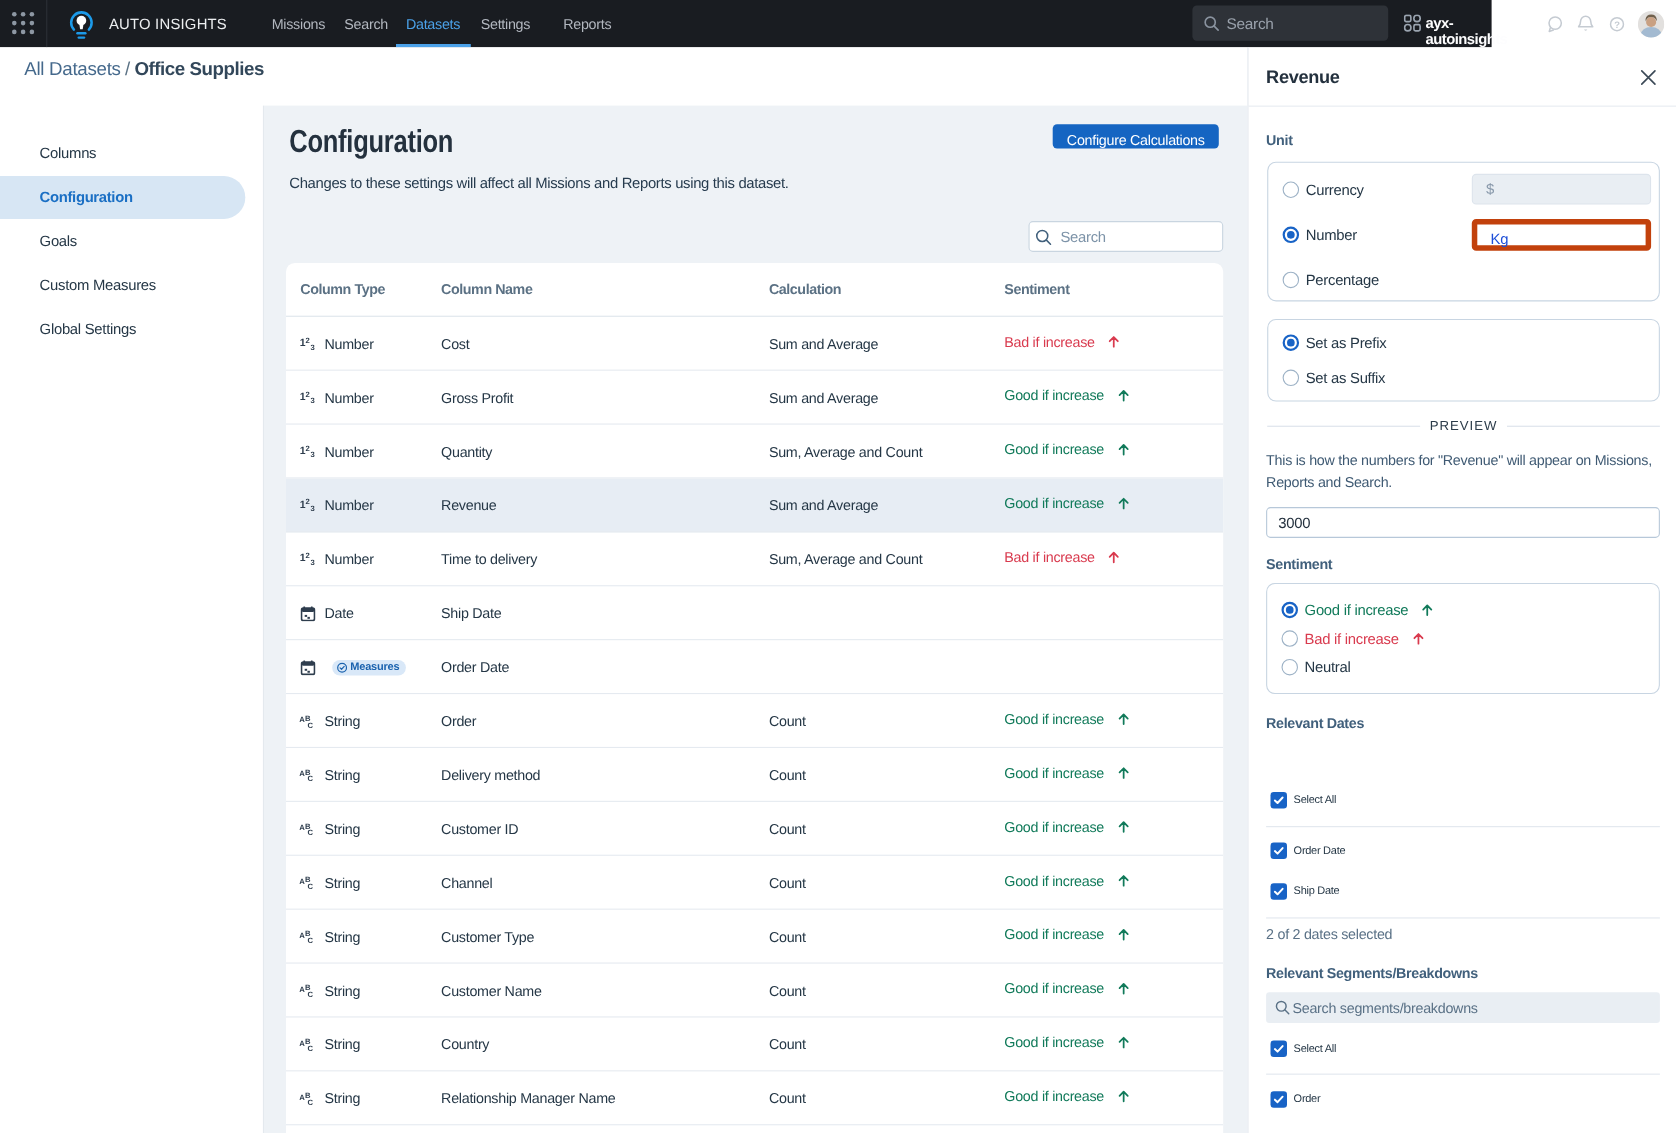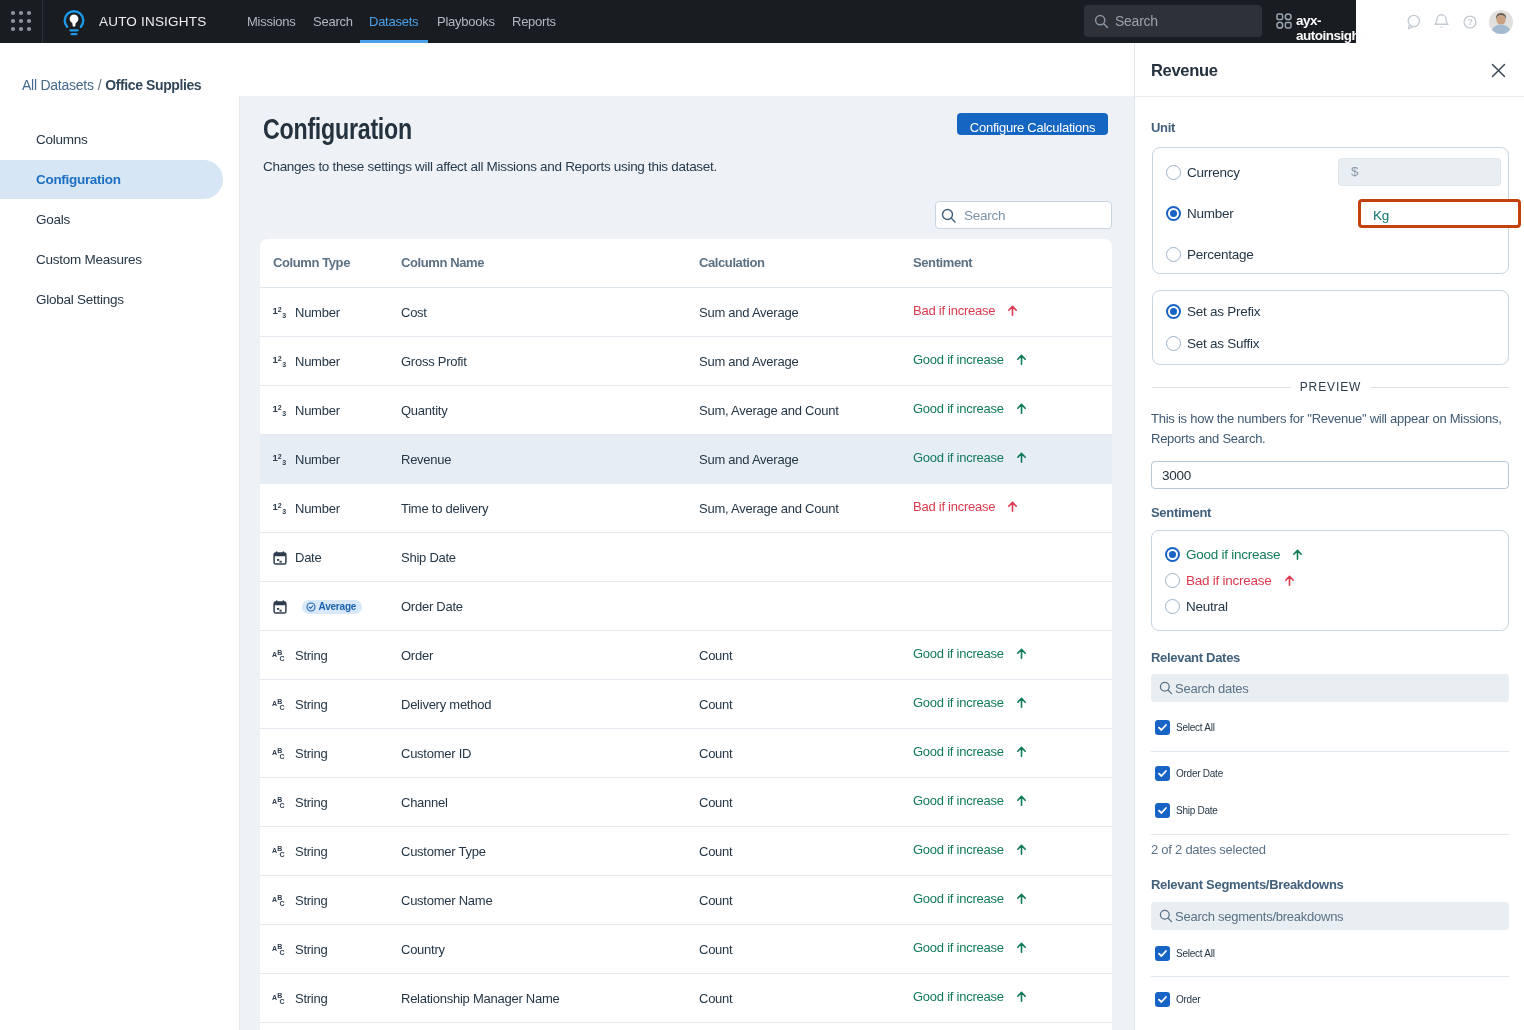--- a/index.html
+++ b/index.html
@@ -13,21 +13,21 @@
 #navtitle { position:absolute; left:99px; top:14px; color:#edeff1; font-size:13.5px; letter-spacing:0.2px; font-weight:500; }
 .navitem { position:absolute; top:14px; color:#b2b7bf; font-size:13px; letter-spacing:-0.25px; }
 .navitem.active { color:#4ba1e8; }
 #navunderline { position:absolute; left:360px; top:40px; width:68px; height:3px; background:#4ba1e8; }
 #navsearch { position:absolute; left:1084px; top:5px; width:178px; height:32px; background:#2e3238; border-radius:4px; }
 #navsearch span { position:absolute; left:31px; top:8px; color:#99a1ab; font-size:14px; }
 #orgname { position:absolute; left:1296px; top:13px; color:#fdfdfe; font-size:13.5px; font-weight:700; letter-spacing:-0.5px; }
 
 
 #crumb { position:absolute; left:0; top:43px; width:1134px; height:53px; background:#fff; }
-#crumb .in { position:absolute; left:22px; top:34px; font-size:14px; }
+#crumb .in { position:absolute; left:22px; top:10px; font-size:17px; }
 #crumb a { color:#45698c; text-decoration:none; }
 #crumb .sep { color:#5a7184; margin:0 4px; }
 #crumb b { color:#32475a; font-weight:700; letter-spacing:-0.4px; }
 
 
 #side { position:absolute; left:0; top:96px; width:240px; height:934px; background:#fff; border-right:1px solid #e4e9ee; }
 .sitem { position:absolute; left:36px; font-size:13.5px; color:#253746; }
 #spill { position:absolute; left:0; top:64px; width:223px; height:39px; background:#d7e6f4; border-radius:0 20px 20px 0; }
 #spill span { position:absolute; left:36px; top:12px; color:#1a6fc4; font-weight:700; font-size:13.5px; letter-spacing:-0.3px; }
 
@@ -61,21 +61,21 @@
 #pclose { position:absolute; left:356px; top:20px; }
 #pdiv { position:absolute; left:0; top:53px; width:390px; height:1px; background:#e7ecf1; }
 .plabel { position:absolute; left:16px; font-size:13px; font-weight:700; color:#41607c; letter-spacing:-0.3px; }
 .pbox { position:absolute; left:17px; width:357px; border:1px solid #c8d5e2; border-radius:8px; background:#fff; }
 .rrow { position:absolute; left:16px; display:flex; align-items:center; gap:6px; font-size:13.5px; color:#253746; }
 .radio { width:15px; height:15px; border-radius:50%; border:1.5px solid #9db2c6; background:#fff; flex:none; }
 .radio.sel { border:2px solid #1863c6; position:relative; }
 .radio.sel::after { content:""; position:absolute; left:2px; top:2px; width:7px; height:7px; border-radius:50%; background:#1863c6; }
 .pinput { position:absolute; border-radius:4px; font-size:13.5px; }
 .ghost { background:#e9eef3; border:1px solid #dde4ec; color:#8999ab; }
-.kg { background:#fff; border:3px solid #c2410c; color:#0f766e;margin-left:20px; }
+.kg { background:#fff; border:5px solid #c2410c; color:#1d4ed8; }
 #preview { position:absolute; left:17px; top:337px; width:357px; display:flex; align-items:center; gap:9px; color:#2c3c4a; font-size:12px; letter-spacing:0.9px; font-weight:500; }
 #preview::before, #preview::after { content:""; flex:1; height:1px; background:#dbe2ea; }
 #ptext { position:absolute; left:16px; top:366px; font-size:13px; color:#3f5a73; line-height:20px; white-space:nowrap; }
 #pnum { position:absolute; left:16px; top:418px; width:358px; height:28px; border:1px solid #b7c8d9; border-radius:4px; color:#24313e; font-size:13.5px; line-height:28px; padding-left:10px; }
 .srch { position:absolute; left:16px; width:358px; height:28px; background:#e9eef3; border-radius:3px; color:#5a7186; font-size:13px; }
 .srch span { position:absolute; left:24px; top:7px; }
 .cbrow { position:absolute; left:20px; display:flex; align-items:center; gap:6px; font-size:10px; color:#253746; }
 .cb { width:15px; height:15px; border-radius:3px; background:#1863c6; flex:none; display:flex; align-items:center; justify-content:center; }
 .pdivline { position:absolute; left:16px; width:358px; height:1px; background:#e1e7ee; }
 .gray { color:#5a7186; }
@@ -103,21 +103,21 @@
     <path d="M 6.2 20.9 A 9.3 9.3 0 1 1 19.8 20.9" fill="none" stroke="#1c9ae9" stroke-width="2.3" stroke-linecap="round"></path>
     <circle cx="13" cy="12.8" r="4.4" fill="#fff"></circle>
     <path d="M11.2 16.6 L14.8 16.6 L14.2 20.6 L11.8 20.6 Z" fill="#fff"></path>
     <line x1="9.4" y1="24.3" x2="16.6" y2="24.3" stroke="#1c9ae9" stroke-width="2.2" stroke-linecap="round"></line>
     <line x1="10.6" y1="28.2" x2="15.4" y2="28.2" stroke="#1c9ae9" stroke-width="2.2" stroke-linecap="round"></line>
   </svg>
   <div id="navtitle">AUTO INSIGHTS</div>
   <span class="navitem" style="left:247px">Missions</span>
   <span class="navitem" style="left:313px">Search</span>
   <span class="navitem active" style="left:369px">Datasets</span>
-  <span class="navitem" style="left:437px">Playbooks</span>
+  <span class="navitem" style="left:437px">Settings</span>
   <span class="navitem" style="left:512px">Reports</span>
   <div id="navunderline"></div>
   <div id="navsearch">
     <svg class="abs" style="left:10px;top:9px" width="15" height="15" viewBox="0 0 15 15">
       <circle cx="6.2" cy="6.2" r="4.6" fill="none" stroke="#8a939f" stroke-width="1.5"></circle>
       <line x1="9.8" y1="9.8" x2="13.4" y2="13.4" stroke="#8a939f" stroke-width="1.5" stroke-linecap="round"></line>
     </svg>
     <span>Search</span>
   </div>
   <svg class="abs" style="left:1276px;top:13px" width="16" height="16" viewBox="0 0 16 16">
@@ -299,21 +299,21 @@
         <rect x="1.1" y="1.9" width="11.8" height="11.2" rx="1.6" fill="none" stroke="#2e3d4d" stroke-width="1.5"></rect>
         <rect x="1.1" y="1.9" width="11.8" height="3.4" rx="1.6" fill="#2e3d4d"></rect>
         <rect x="4" y="8" width="2.2" height="1.8" fill="#2e3d4d"></rect>
         <rect x="6.5" y="9.8" width="2.2" height="1.8" fill="#2e3d4d"></rect>
       </svg>
       <span class="badge">
         <svg width="10" height="10" viewBox="0 0 12 12">
           <circle cx="6" cy="6" r="4.8" fill="none" stroke="#1a62ae" stroke-width="1.3"></circle>
           <path d="M3.8 6.2 L5.4 7.7 L8.3 4.5" fill="none" stroke="#1a62ae" stroke-width="1.3" stroke-linecap="round" stroke-linejoin="round"></path>
         </svg>
-        <span>Average</span>
+        <span>Measures</span>
       </span>
       <span class="cn">Order Date</span>
     </div>
   <div class="trow" style="top:392px;">
       <svg class="icon" style="left:12px;top:17px" width="16" height="15" viewBox="0 0 16 15">
         <g fill="#2e3d4d" font-family="Liberation Sans" font-weight="700">
           <text x="0" y="8.8" font-size="7">A</text>
           <text x="5.2" y="7.2" font-size="7">B</text>
           <text x="7.6" y="13.4" font-size="7">C</text>
         </g>
@@ -496,27 +496,20 @@
         <span class="radio"></span>
         <span class="bad">Bad if increase</span>
       <svg style="margin-left:5px" width="13" height="13" viewBox="0 0 13 13">
           <path d="M6.5 11.2 V2.6 M2.8 6.2 L6.5 2.4 L10.2 6.2" stroke="#d93a4e" stroke-width="1.6" fill="none" stroke-linecap="round" stroke-linejoin="round"></path>
         </svg>
     </div>
     <div class="rrow" style="left:13px;top:68px"><span class="radio"></span>Neutral</div>
   </div>
 
   <div class="plabel" style="top:607px">Relevant Dates</div>
-  <div class="srch" style="top:631px">
-    <svg class="abs" style="left:8px;top:7px" width="14" height="14" viewBox="0 0 14 14">
-      <circle cx="5.8" cy="5.8" r="4.4" fill="none" stroke="#5a7186" stroke-width="1.3"></circle>
-      <line x1="9.2" y1="9.2" x2="12.6" y2="12.6" stroke="#5a7186" stroke-width="1.3" stroke-linecap="round"></line>
-    </svg>
-    <span>Search dates</span>
-  </div>
   <div class="cbrow" style="top:677px"><span class="cb">
         <svg width="11" height="11" viewBox="0 0 11 11">
           <path d="M2 5.7 L4.4 8 L9 3" stroke="#fff" stroke-width="1.8" fill="none" stroke-linecap="round" stroke-linejoin="round"></path>
         </svg>
       </span>Select All</div>
   <div class="pdivline" style="top:708px"></div>
   <div class="cbrow" style="top:723px"><span class="cb">
         <svg width="11" height="11" viewBox="0 0 11 11">
           <path d="M2 5.7 L4.4 8 L9 3" stroke="#fff" stroke-width="1.8" fill="none" stroke-linecap="round" stroke-linejoin="round"></path>
         </svg>

